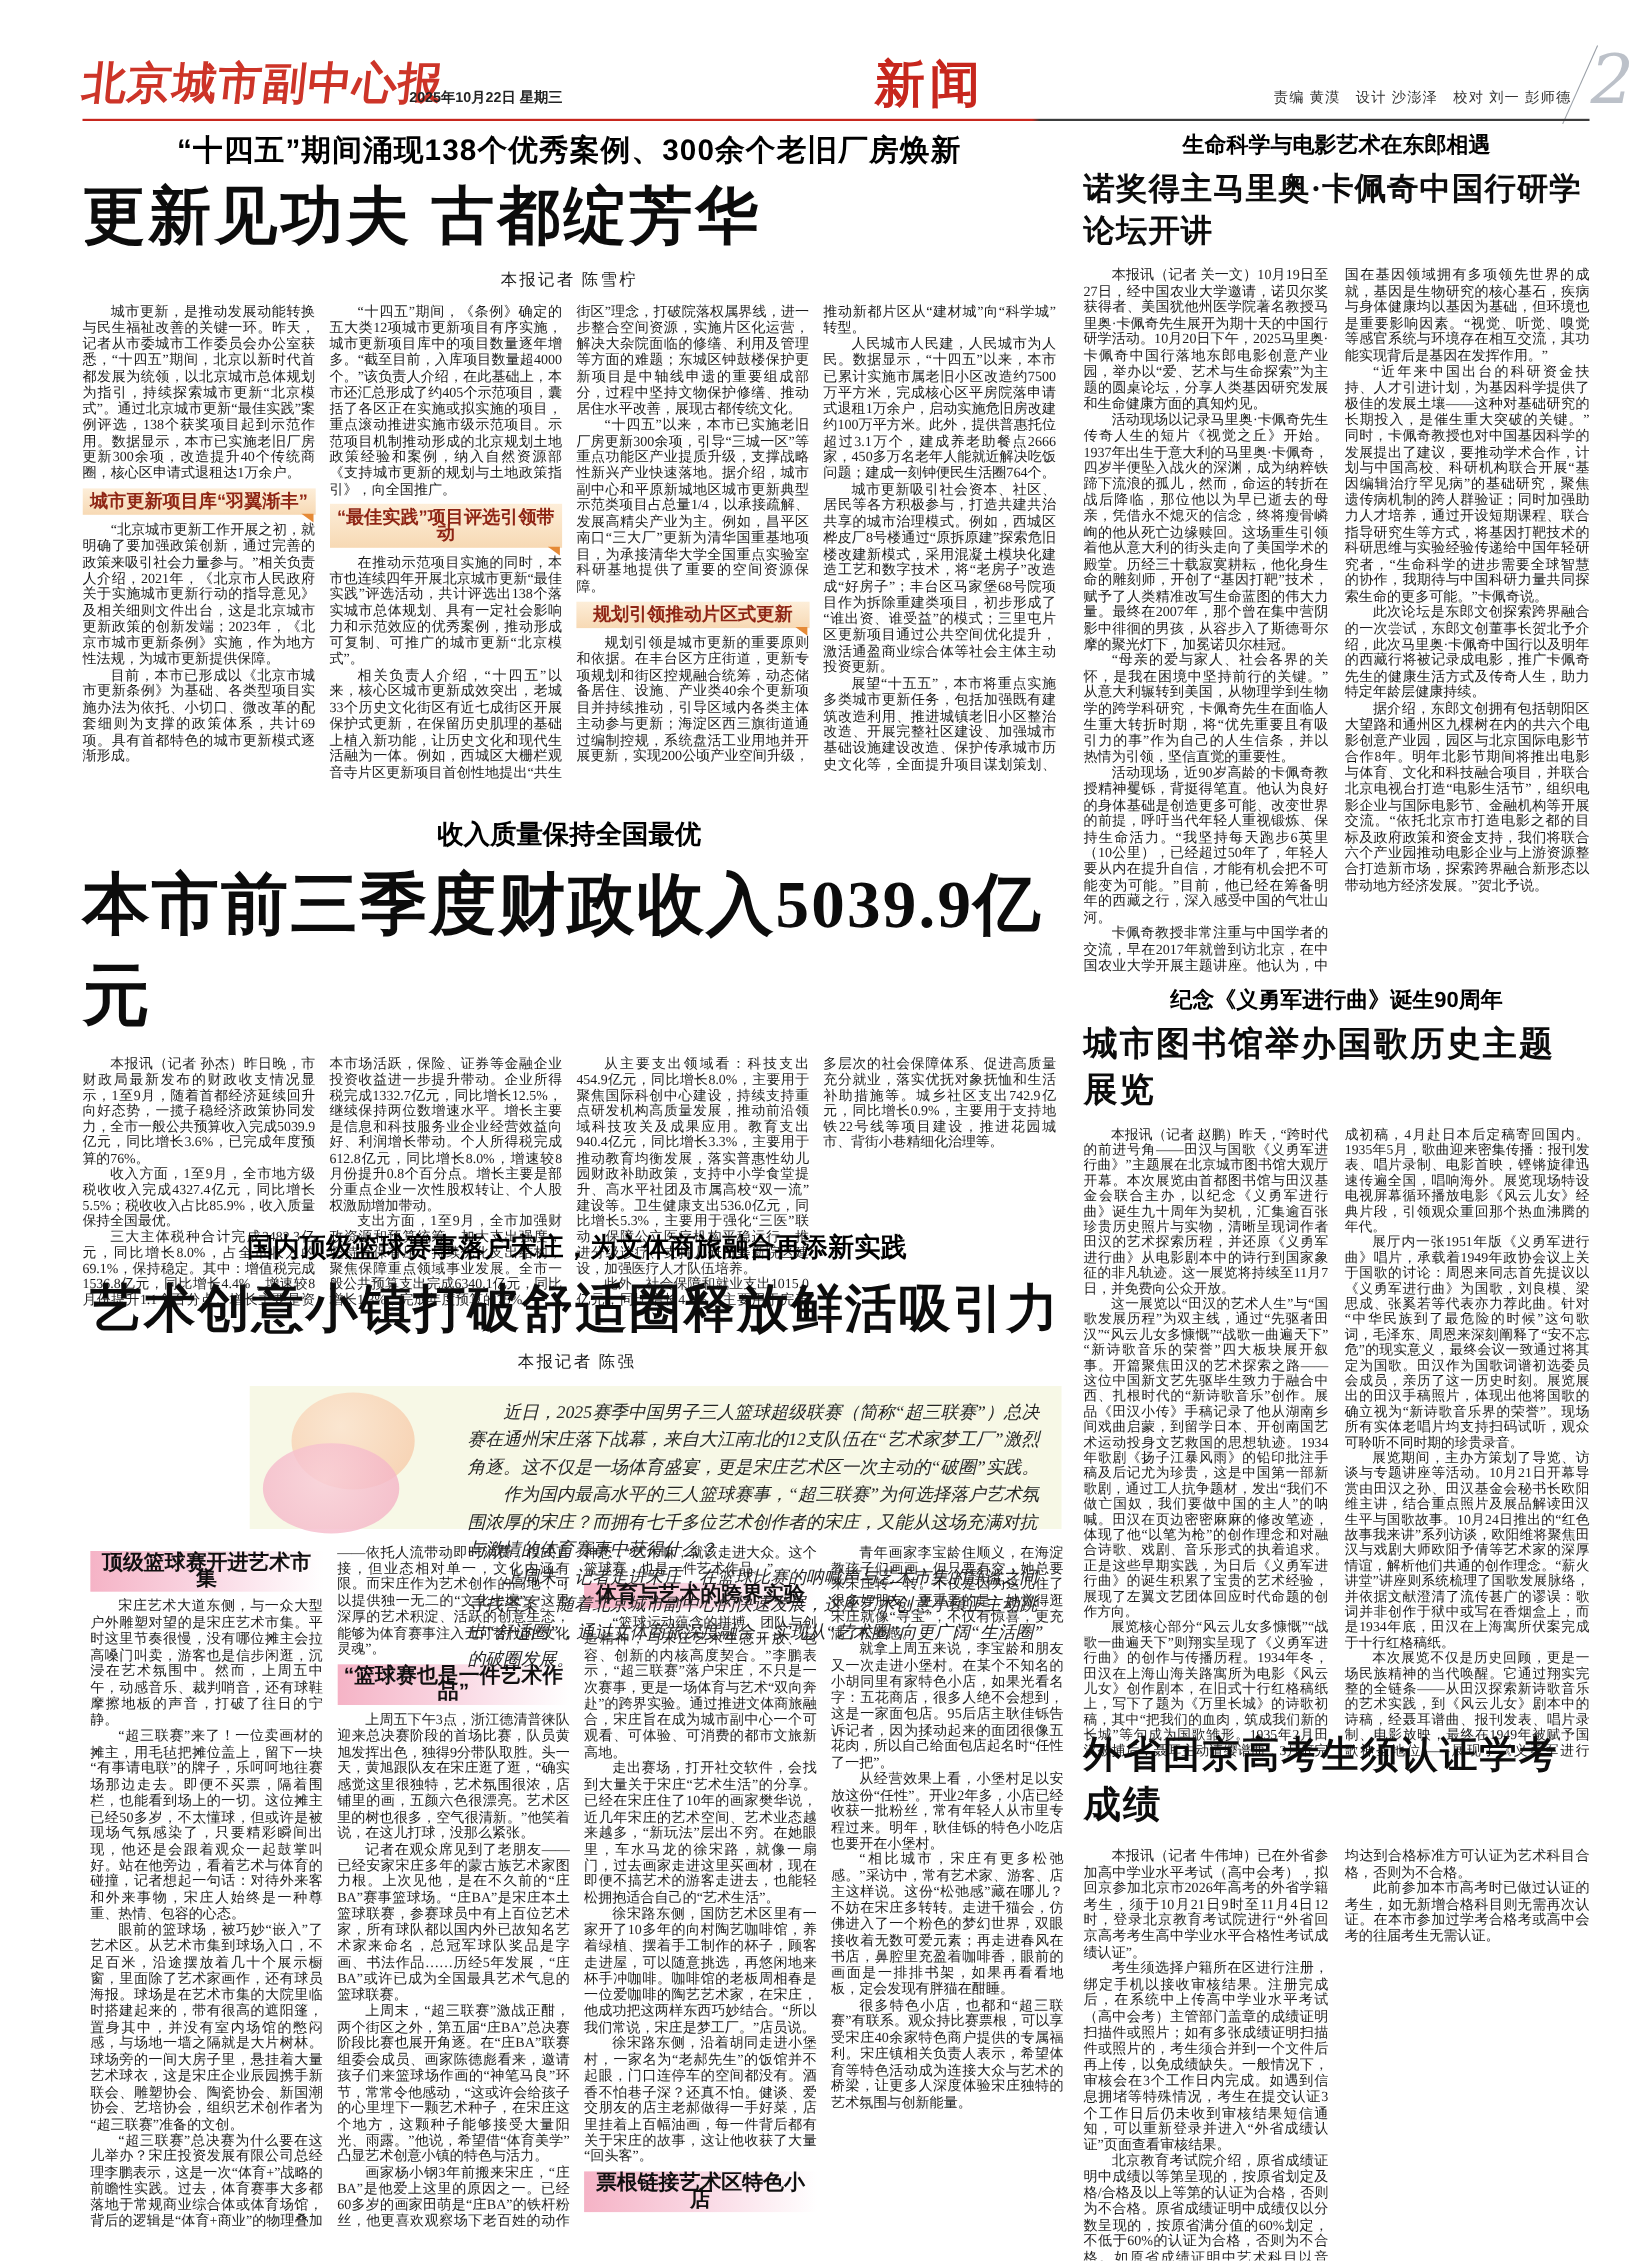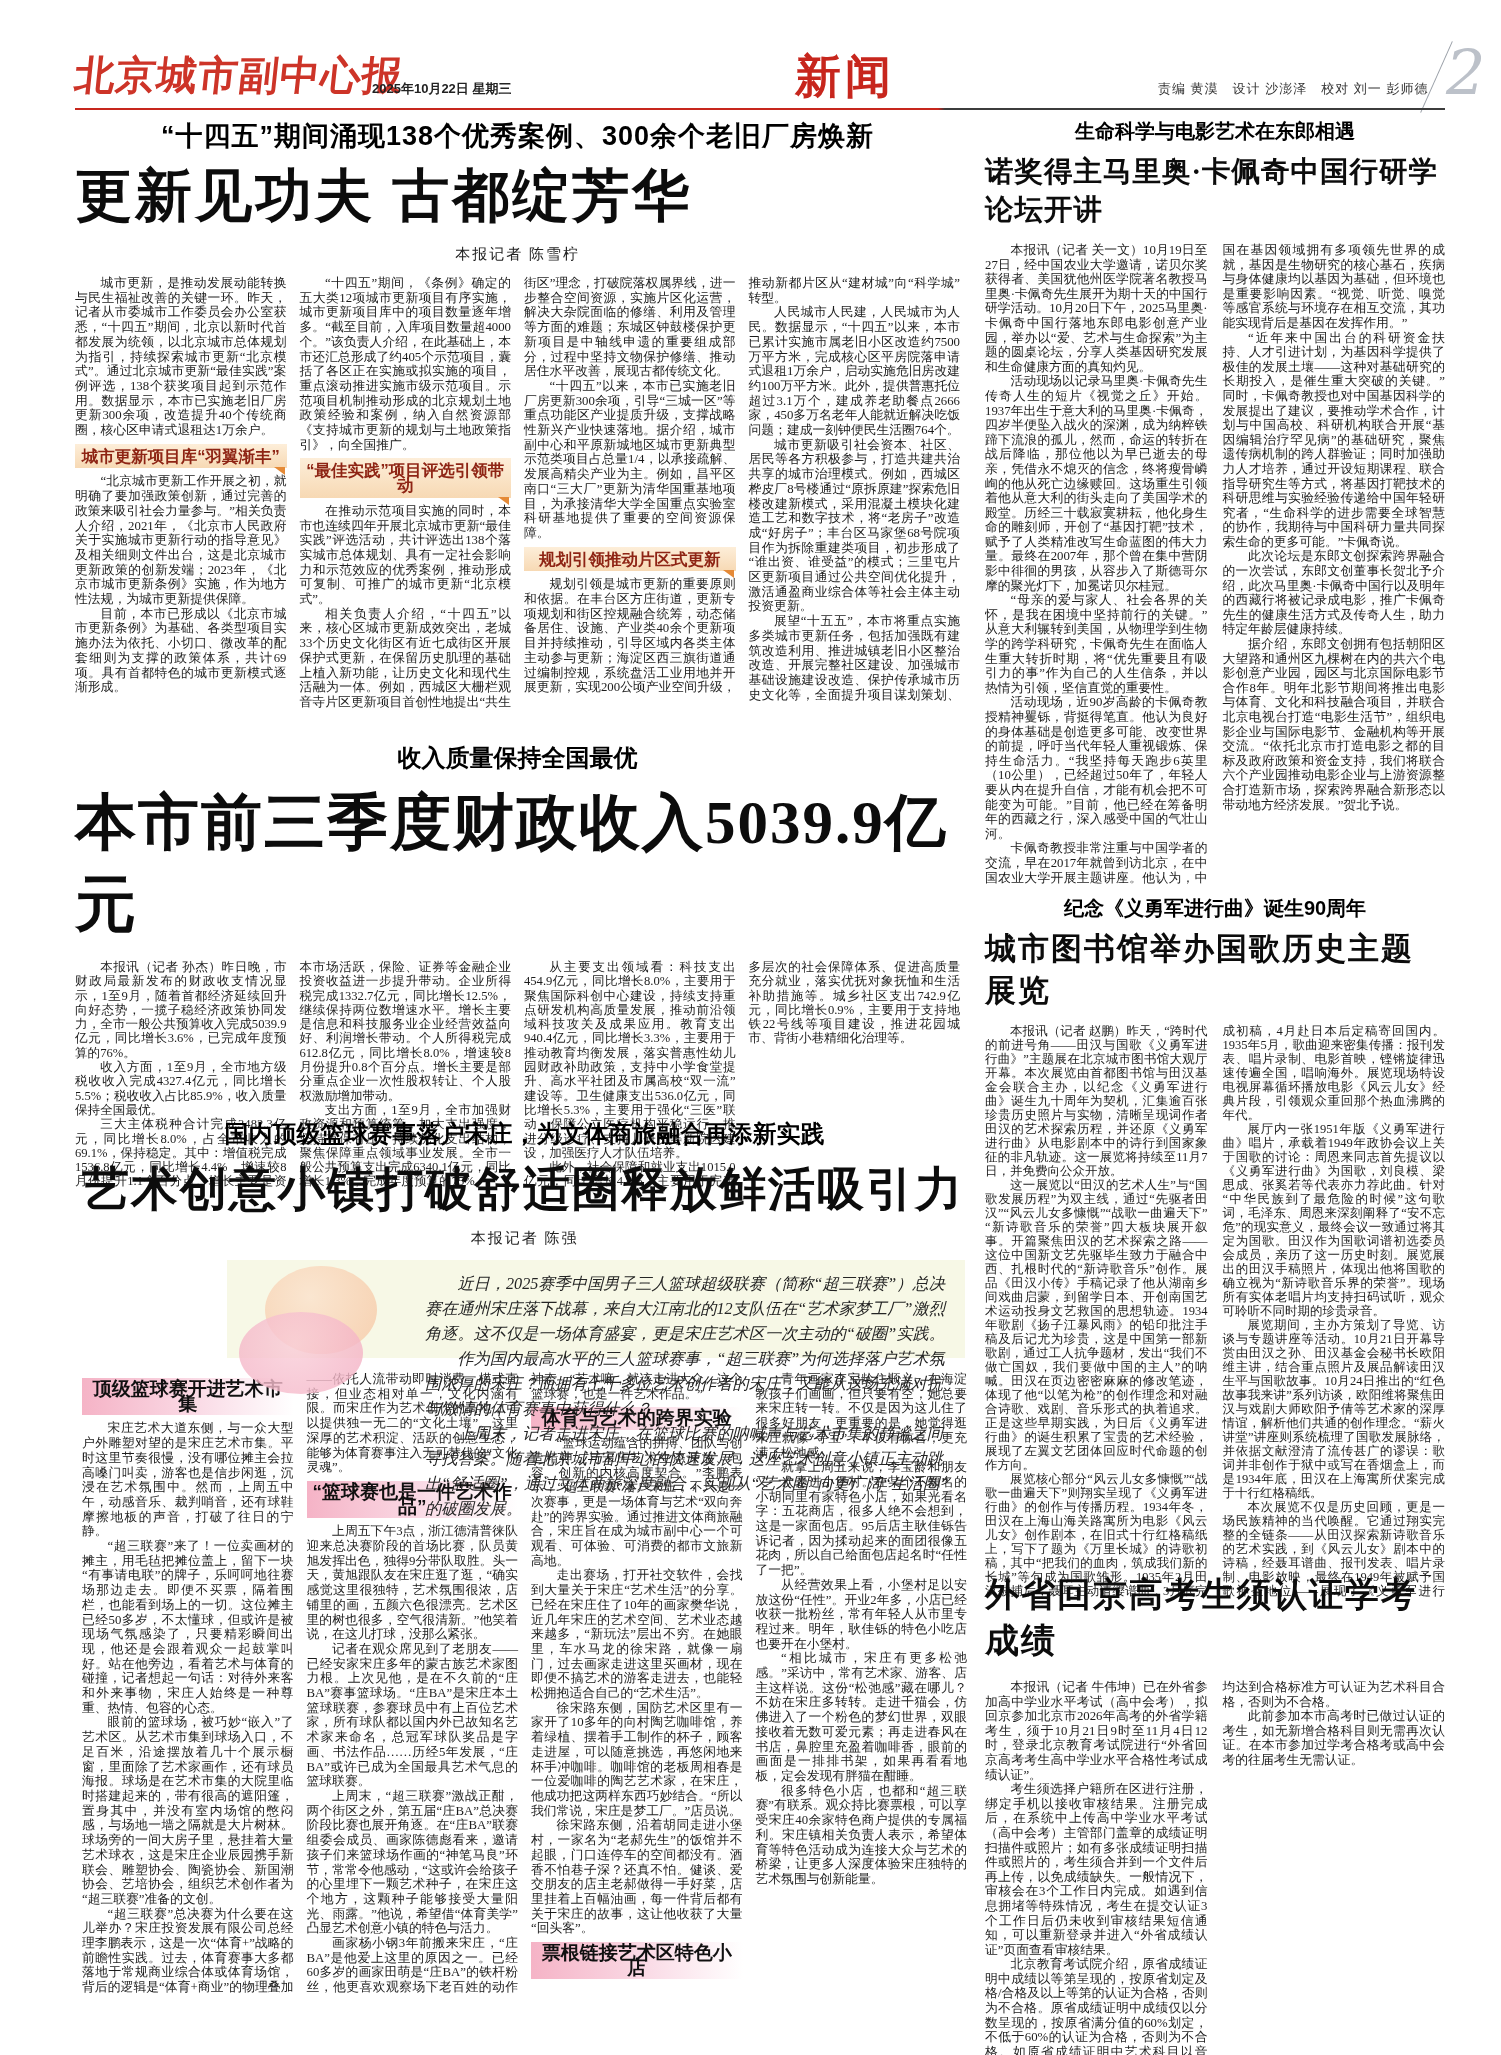--- a/index.html
+++ b/index.html
@@ -44,21 +44,21 @@
   #article-b{left:75px;top:742px;width:885px;}
   #article-b .eyebrow{font-size:24px;}
   #article-b .title{font-size:61px;letter-spacing:2px;margin-top:8px;}
   #article-b .body{margin-top:14px;height:232px;column-count:4;column-gap:13px;
     font-size:12.6px;line-height:14.3px;}
   
   #article-c{left:70px;top:1118px;width:885px;margin-left:12px;}
   #article-c .eyebrow{font-size:24px;}
   #article-c .title{font-size:47px;letter-spacing:2px;margin-top:8px;}
   #article-c .byline{margin-top:8px;}
-  #intro-box{position:relative;margin:12px 0 14px 145px;width:738px;height:98px;
+  #intro-box{position:relative;margin:12px 0 14px 145px;width:738px;height:130px;
     background:#f7f8e6;box-sizing:border-box;padding:12px 14px 10px 198px;}
   #intro-box .intro-para{margin:0;font-style:italic;font-size:16.2px;line-height:25px;
     text-indent:2em;color:#242424;}
   .decor-ellipse{position:absolute;border-radius:50%;}
   #ellipse-peach{left:38px;top:6px;width:112px;height:88px;
     background:radial-gradient(circle at 40% 35%,#fbe3cd,#f6c9a6);opacity:.85;}
   #ellipse-pink{left:12px;top:52px;width:124px;height:82px;
     background:radial-gradient(circle at 45% 40%,#f9cdd8,#f3aec2);opacity:.8;}
   #article-c .body{height:628px;column-count:4;column-gap:13px;
     font-size:12.8px;line-height:14.7px;}

